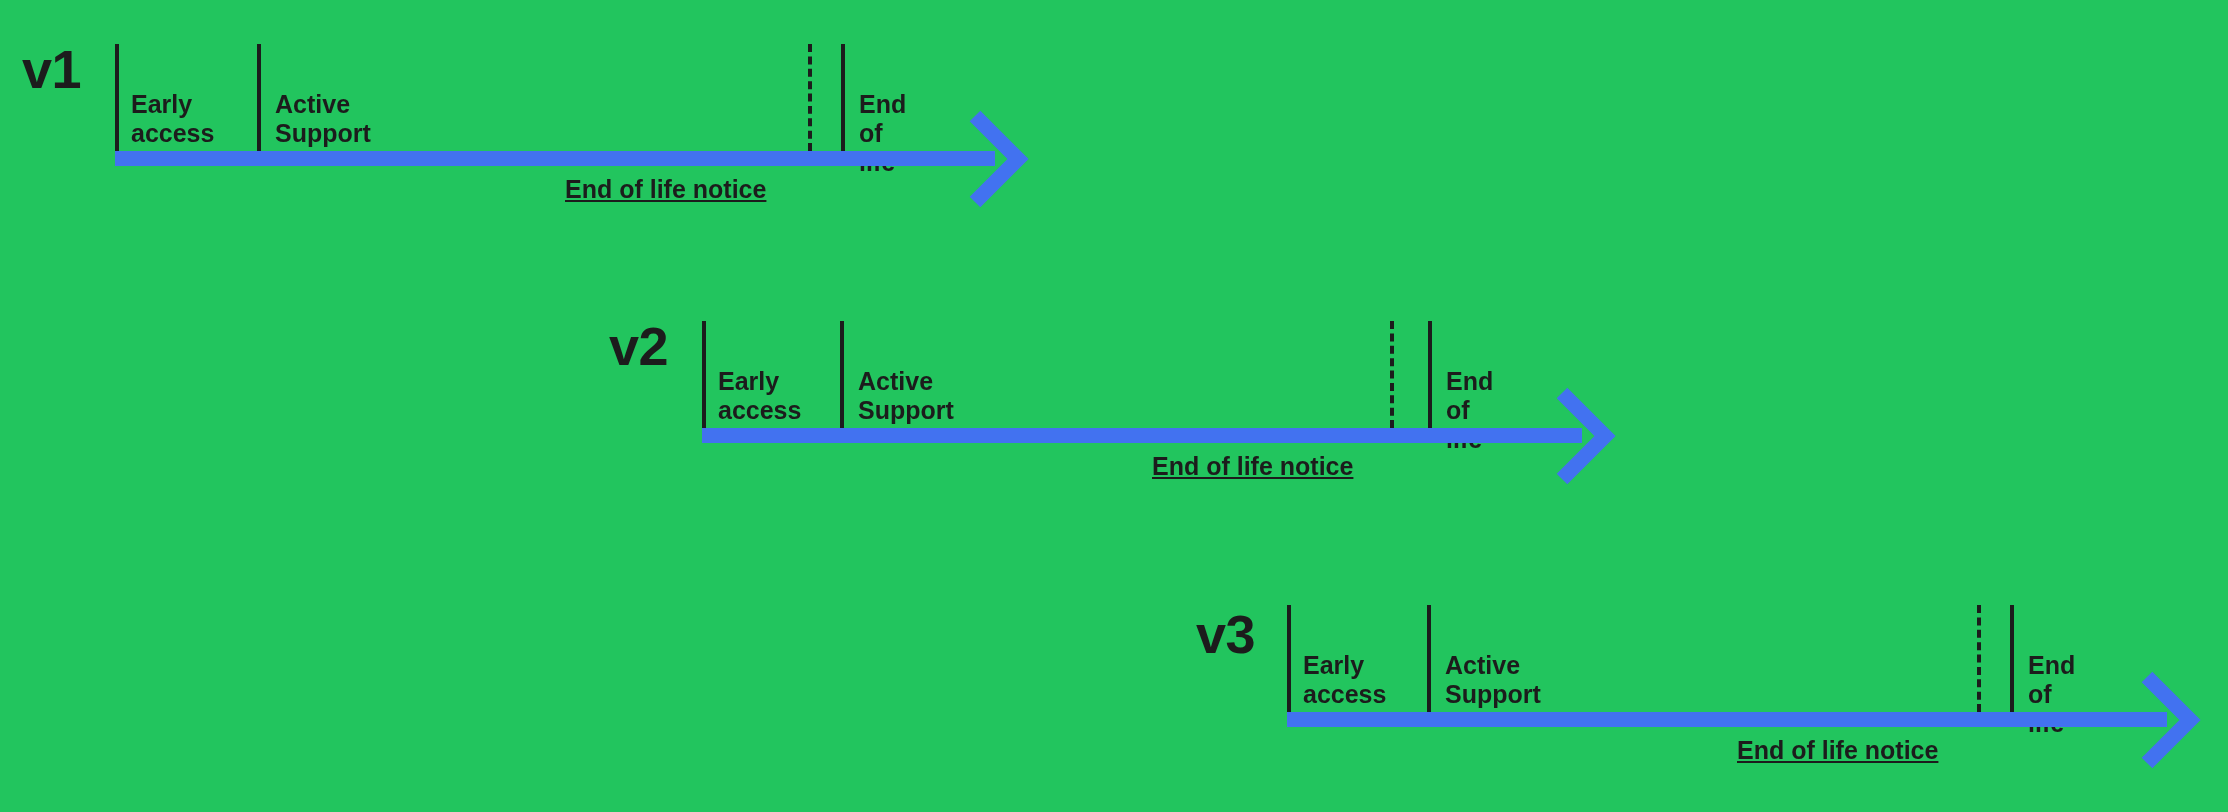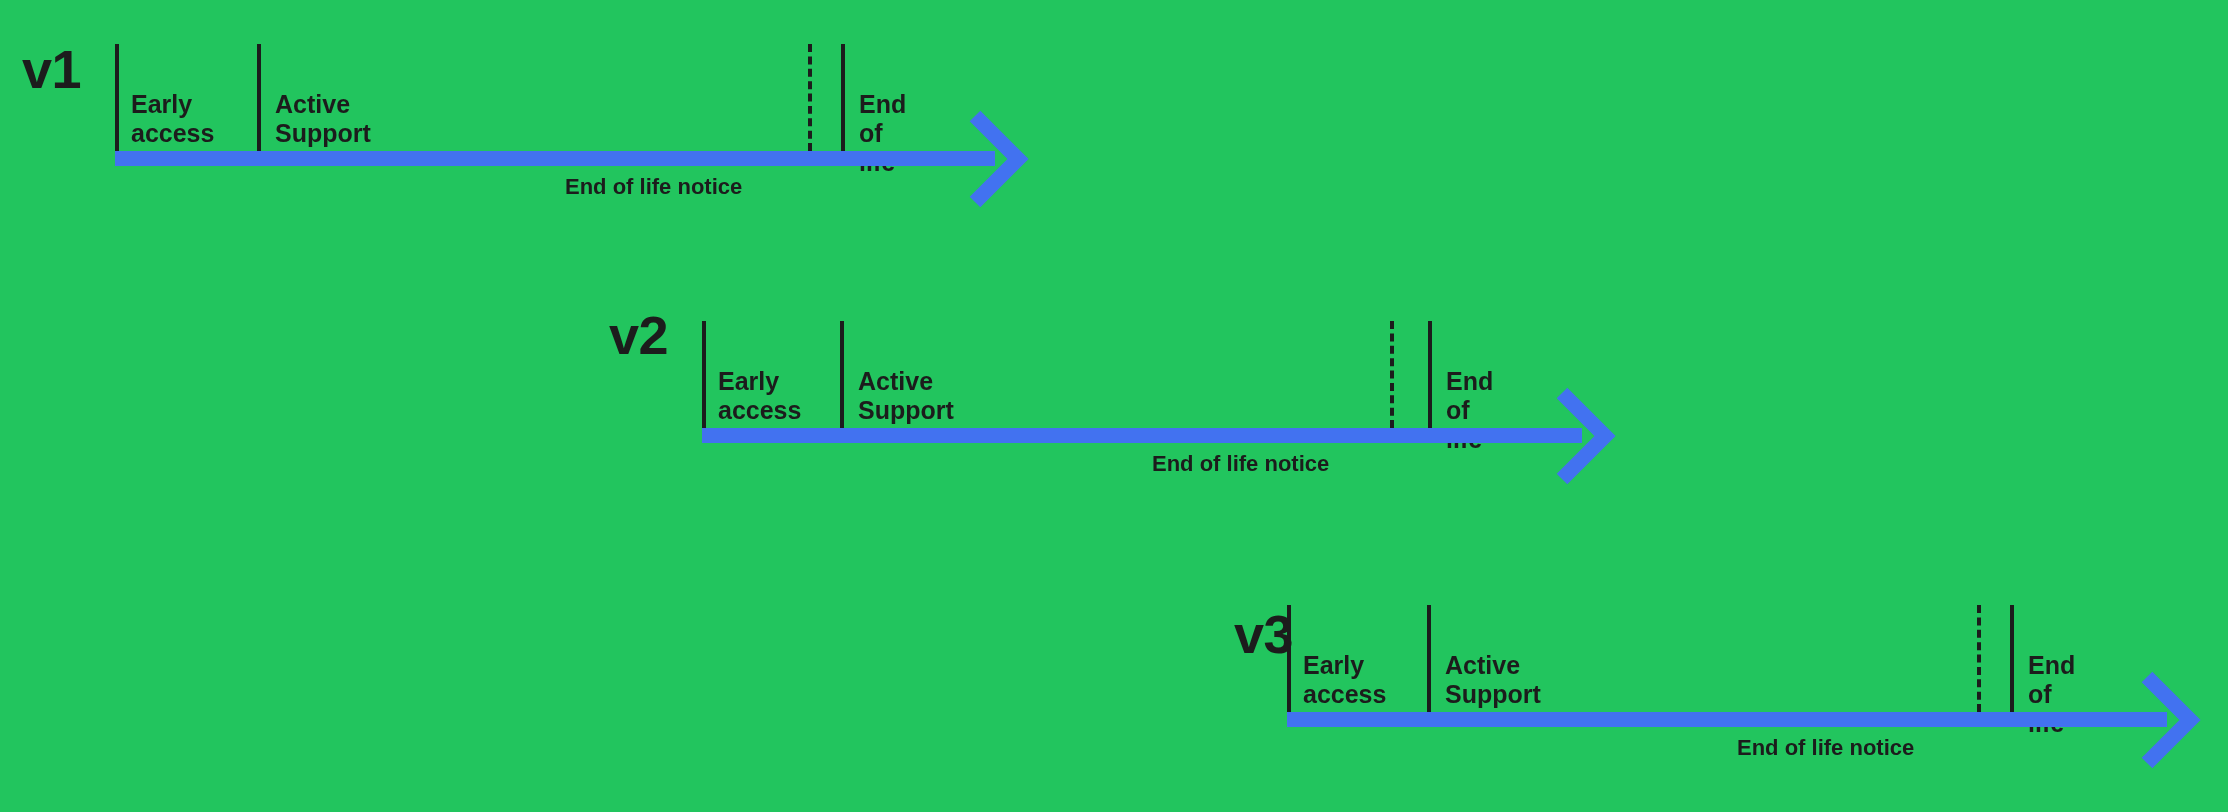--- a/index.html
+++ b/index.html
@@ -71,25 +71,26 @@
   
   .arrowhead {
     position: absolute;
     display: block;
     overflow: visible;
   }
 
   
   .notice-label {
     position: absolute;
-    font-size: 22px;
+    font-size: 25px;
     font-weight: 700;
     color: #1c1c1c;
     line-height: 1.2;
     white-space: nowrap;
+    text-decoration: underline;
   }
 </style>
 </head>
 <body>
 
 <div id="stage">
     <div class="timeline-row">
       <div class="version-label" style="left: 22px; top: 42px;">v1</div>
       <div class="tick" style="left: 115px; top: 44px; height: 107px;"></div>
       <div class="tick" style="left: 257px; top: 44px; height: 107px;"></div>
@@ -99,37 +100,37 @@
 access</div>
       <div class="phase-label" style="left: 275px; top: 42px;">Active Support</div>
       <div class="phase-label" style="left: 859px; top: 42px;">End of life</div>
       <div class="bar" style="left: 115px; top: 151px; width: 880px; background: rgb(66, 114, 240);"></div>
       <svg class="arrowhead" width="59" height="116" viewBox="989 100.5 59 116" style="left: 989px; top: 100.5px;">
         <path d="M 975 115.5 L 1018 158.5 L 975 201.5" fill="none" stroke="#4272F0" stroke-width="15" stroke-linecap="butt" stroke-linejoin="miter"></path>
       </svg>
       <div class="notice-label" style="left: 565px; top: 174px;">End of life notice</div>
     </div>
     <div class="timeline-row">
-      <div class="version-label" style="left: 609px; top: 308px;">v2</div>
+      <div class="version-label" style="left: 609px; top: 319px;">v2</div>
       <div class="tick" style="left: 702px; top: 321px; height: 107px;"></div>
       <div class="tick" style="left: 840px; top: 321px; height: 107px;"></div>
       <div class="tick dashed" style="left: 1390px; top: 321px; height: 107px;"></div>
       <div class="tick" style="left: 1428px; top: 321px; height: 107px;"></div>
       <div class="phase-label" style="left: 718px; top: 319px;">Early
 access</div>
       <div class="phase-label" style="left: 858px; top: 319px;">Active Support</div>
       <div class="phase-label" style="left: 1446px; top: 319px;">End of life</div>
       <div class="bar" style="left: 702px; top: 428px; width: 880px; background: rgb(66, 114, 240);"></div>
       <svg class="arrowhead" width="59" height="116" viewBox="1576 377.5 59 116" style="left: 1576px; top: 377.5px;">
         <path d="M 1562 392.5 L 1605 435.5 L 1562 478.5" fill="none" stroke="#4272F0" stroke-width="15" stroke-linecap="butt" stroke-linejoin="miter"></path>
       </svg>
       <div class="notice-label" style="left: 1152px; top: 451px;">End of life notice</div>
     </div>
     <div class="timeline-row">
-      <div class="version-label" style="left: 1196px; top: 607px; margin-left: 38px;">v3</div>
+      <div class="version-label" style="left: 1196px; top: 607px;">v3</div>
       <div class="tick" style="left: 1287px; top: 605px; height: 107px;"></div>
       <div class="tick" style="left: 1427px; top: 605px; height: 107px;"></div>
       <div class="tick dashed" style="left: 1977px; top: 605px; height: 107px;"></div>
       <div class="tick" style="left: 2010px; top: 605px; height: 107px;"></div>
       <div class="phase-label" style="left: 1303px; top: 603px;">Early
 access</div>
       <div class="phase-label" style="left: 1445px; top: 603px;">Active Support</div>
       <div class="phase-label" style="left: 2028px; top: 603px;">End of life</div>
       <div class="bar" style="left: 1287px; top: 712px; width: 880px; background: rgb(66, 114, 240);"></div>
       <svg class="arrowhead" width="59" height="116" viewBox="2161 661.5 59 116" style="left: 2161px; top: 661.5px;">

